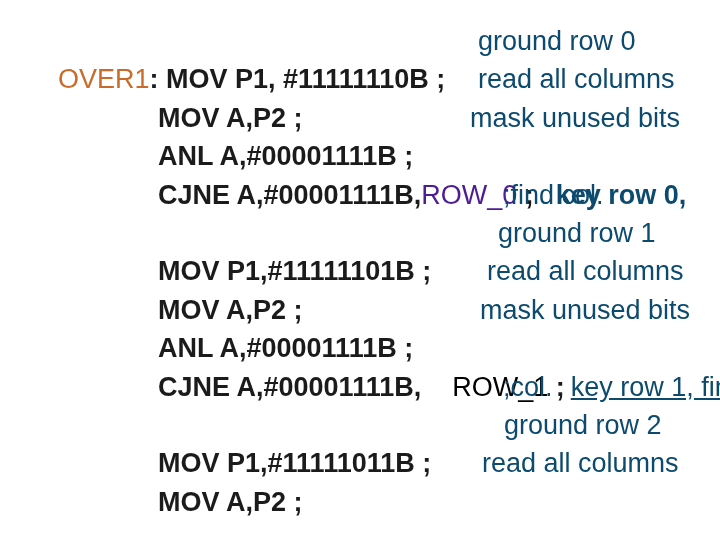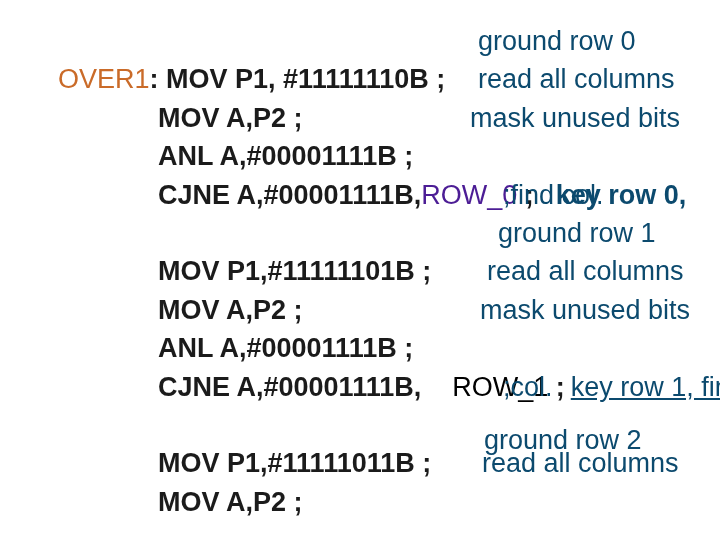--- a/index.html
+++ b/index.html
@@ -34,21 +34,21 @@
   .ref0    { color: #4c1d95; white-space: pre; }
   .ref1    { color: #000000; white-space: pre; margin-left: 31px; }
   .abs { position: absolute; top: 0; }
   .cx470 { left: 470px; }
   .cx478 { left: 478px; }
   .cx480 { left: 480px; }
   .cx482 { left: 482px; }
   .cx487 { left: 487px; }
   .cx498 { left: 498px; }
   .cx503 { left: 503px; }
-  .cx508 { left: 484px; margin-top: 15px; }
+  .cx508 { left: 504px; }
   .gap14 { margin-left: 22px; font-weight: bold; }
   .gap6  { margin-left: 6px; text-decoration: underline; }
 </style>
 </head>
 <body>
 
 <div class="slide">
 
   <div class="line indent-label">
     <span class="label">OVER1</span><span class="code">: MOV P1, #11111110B ;</span>

